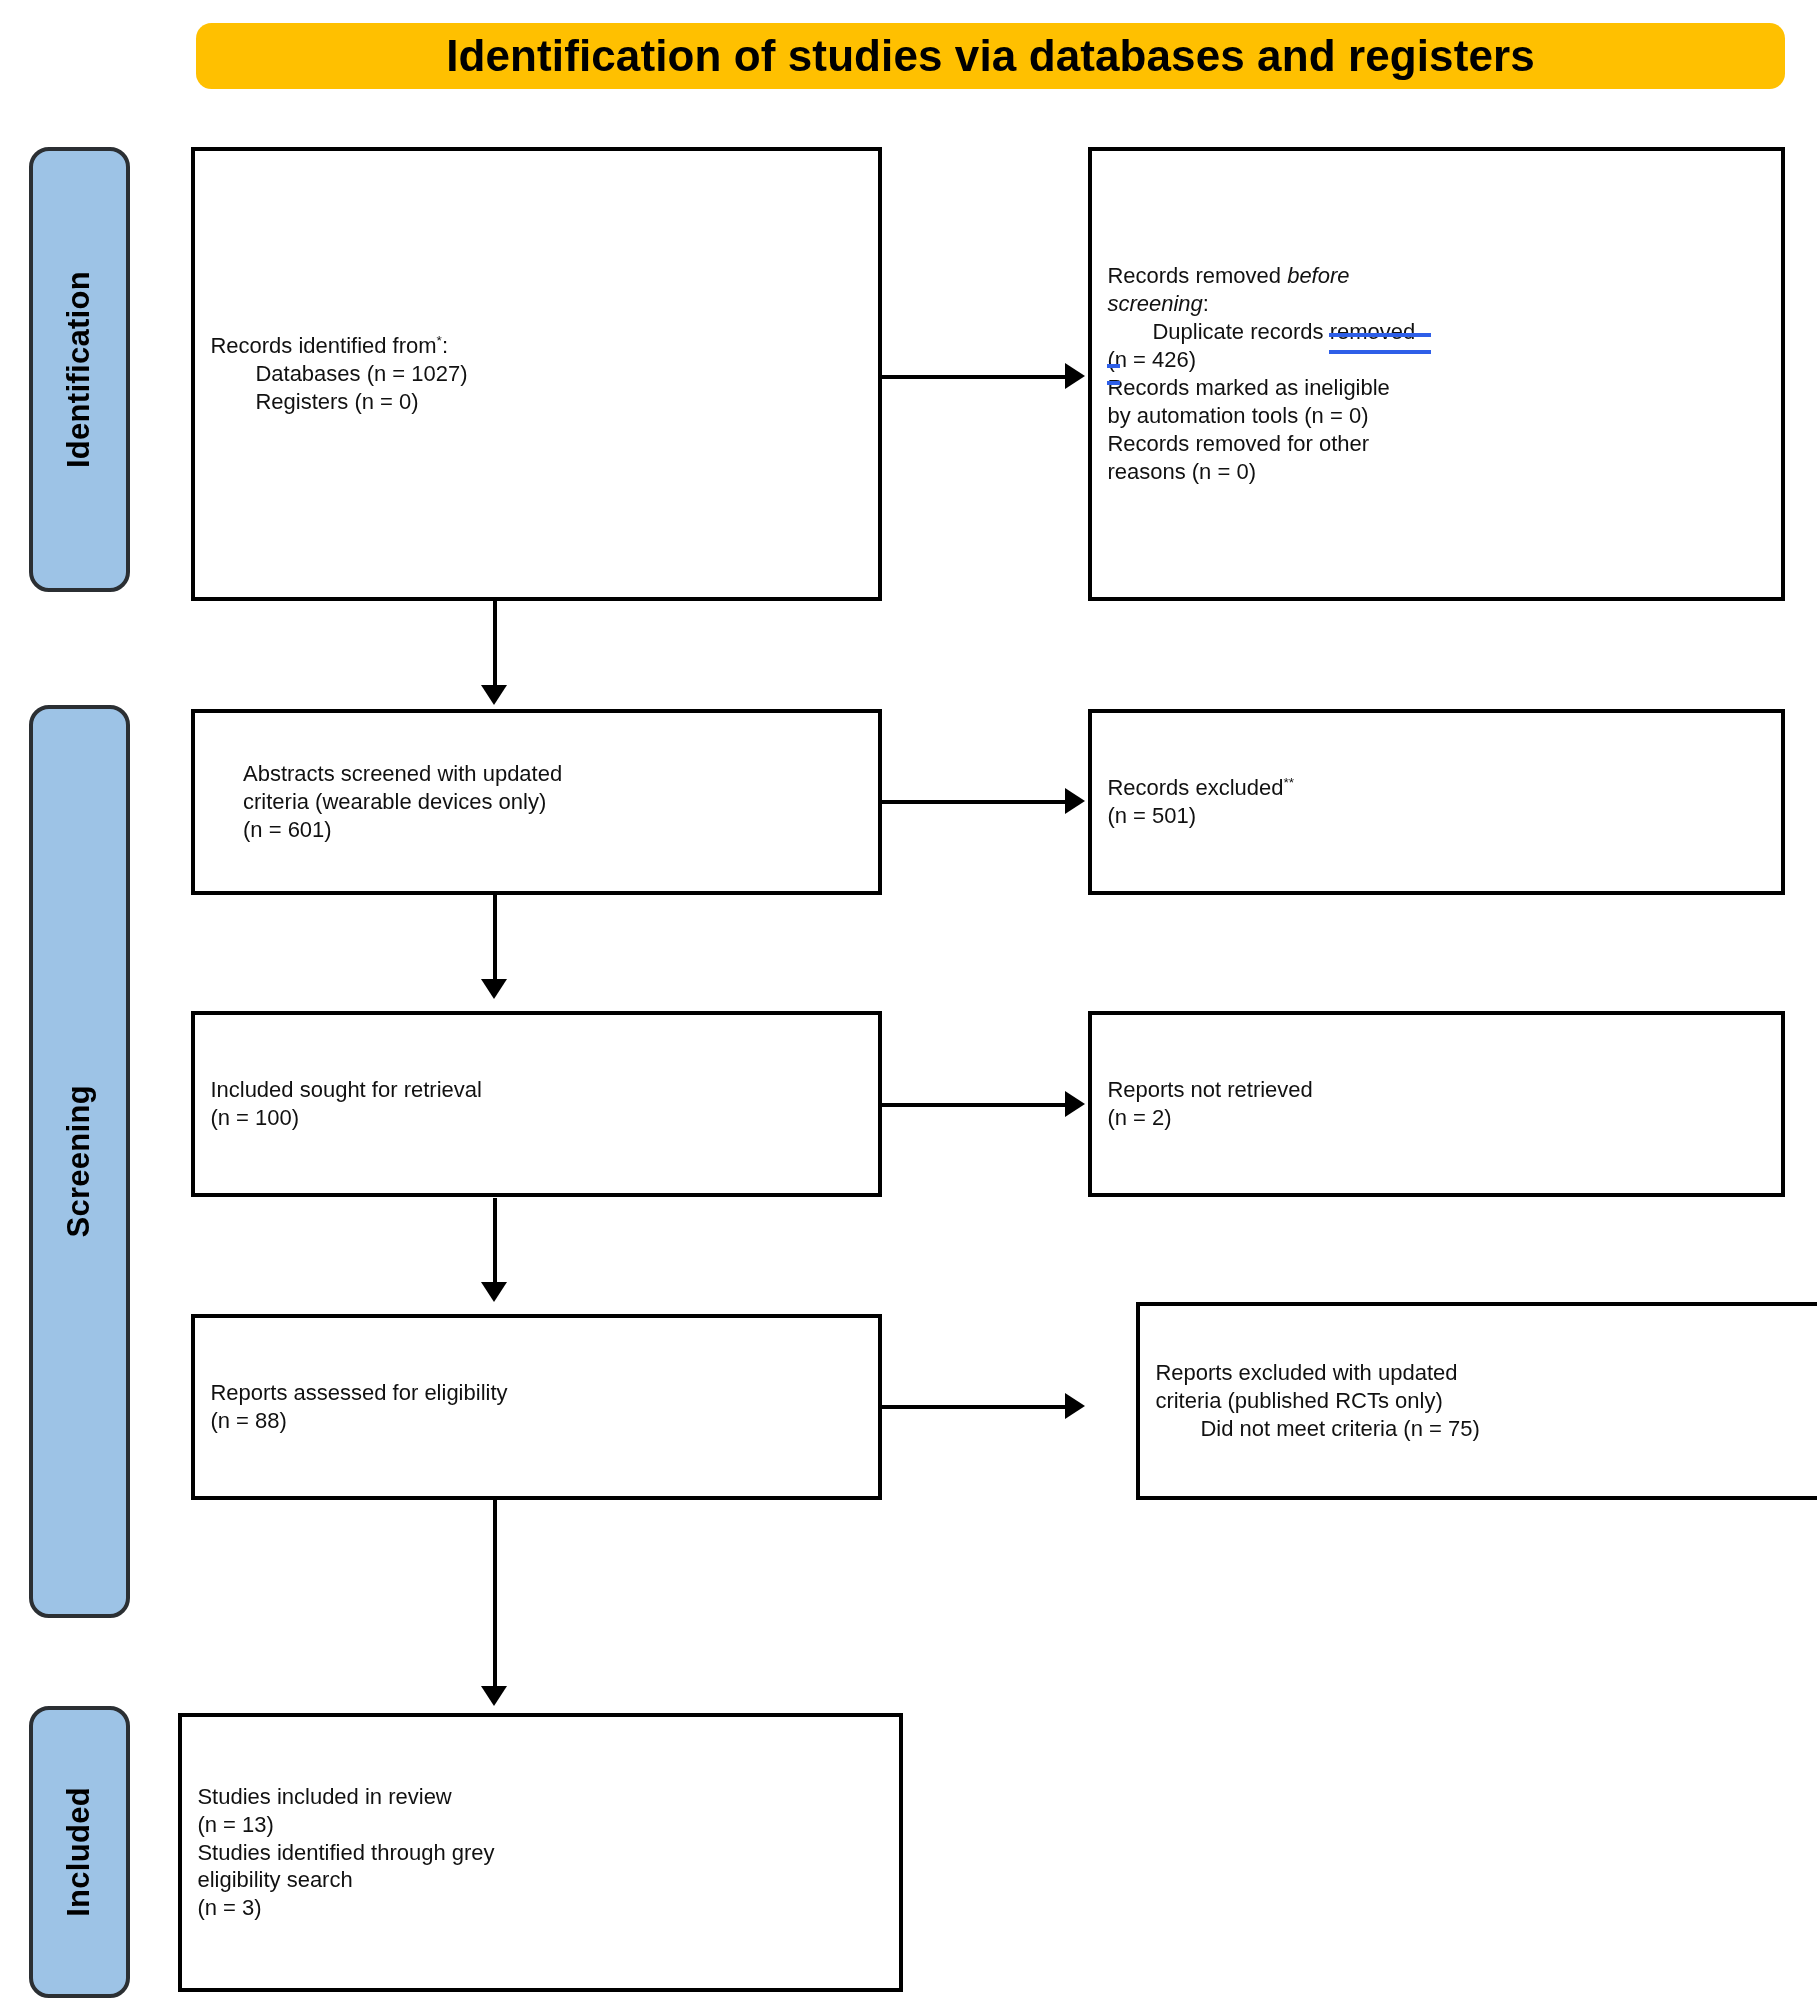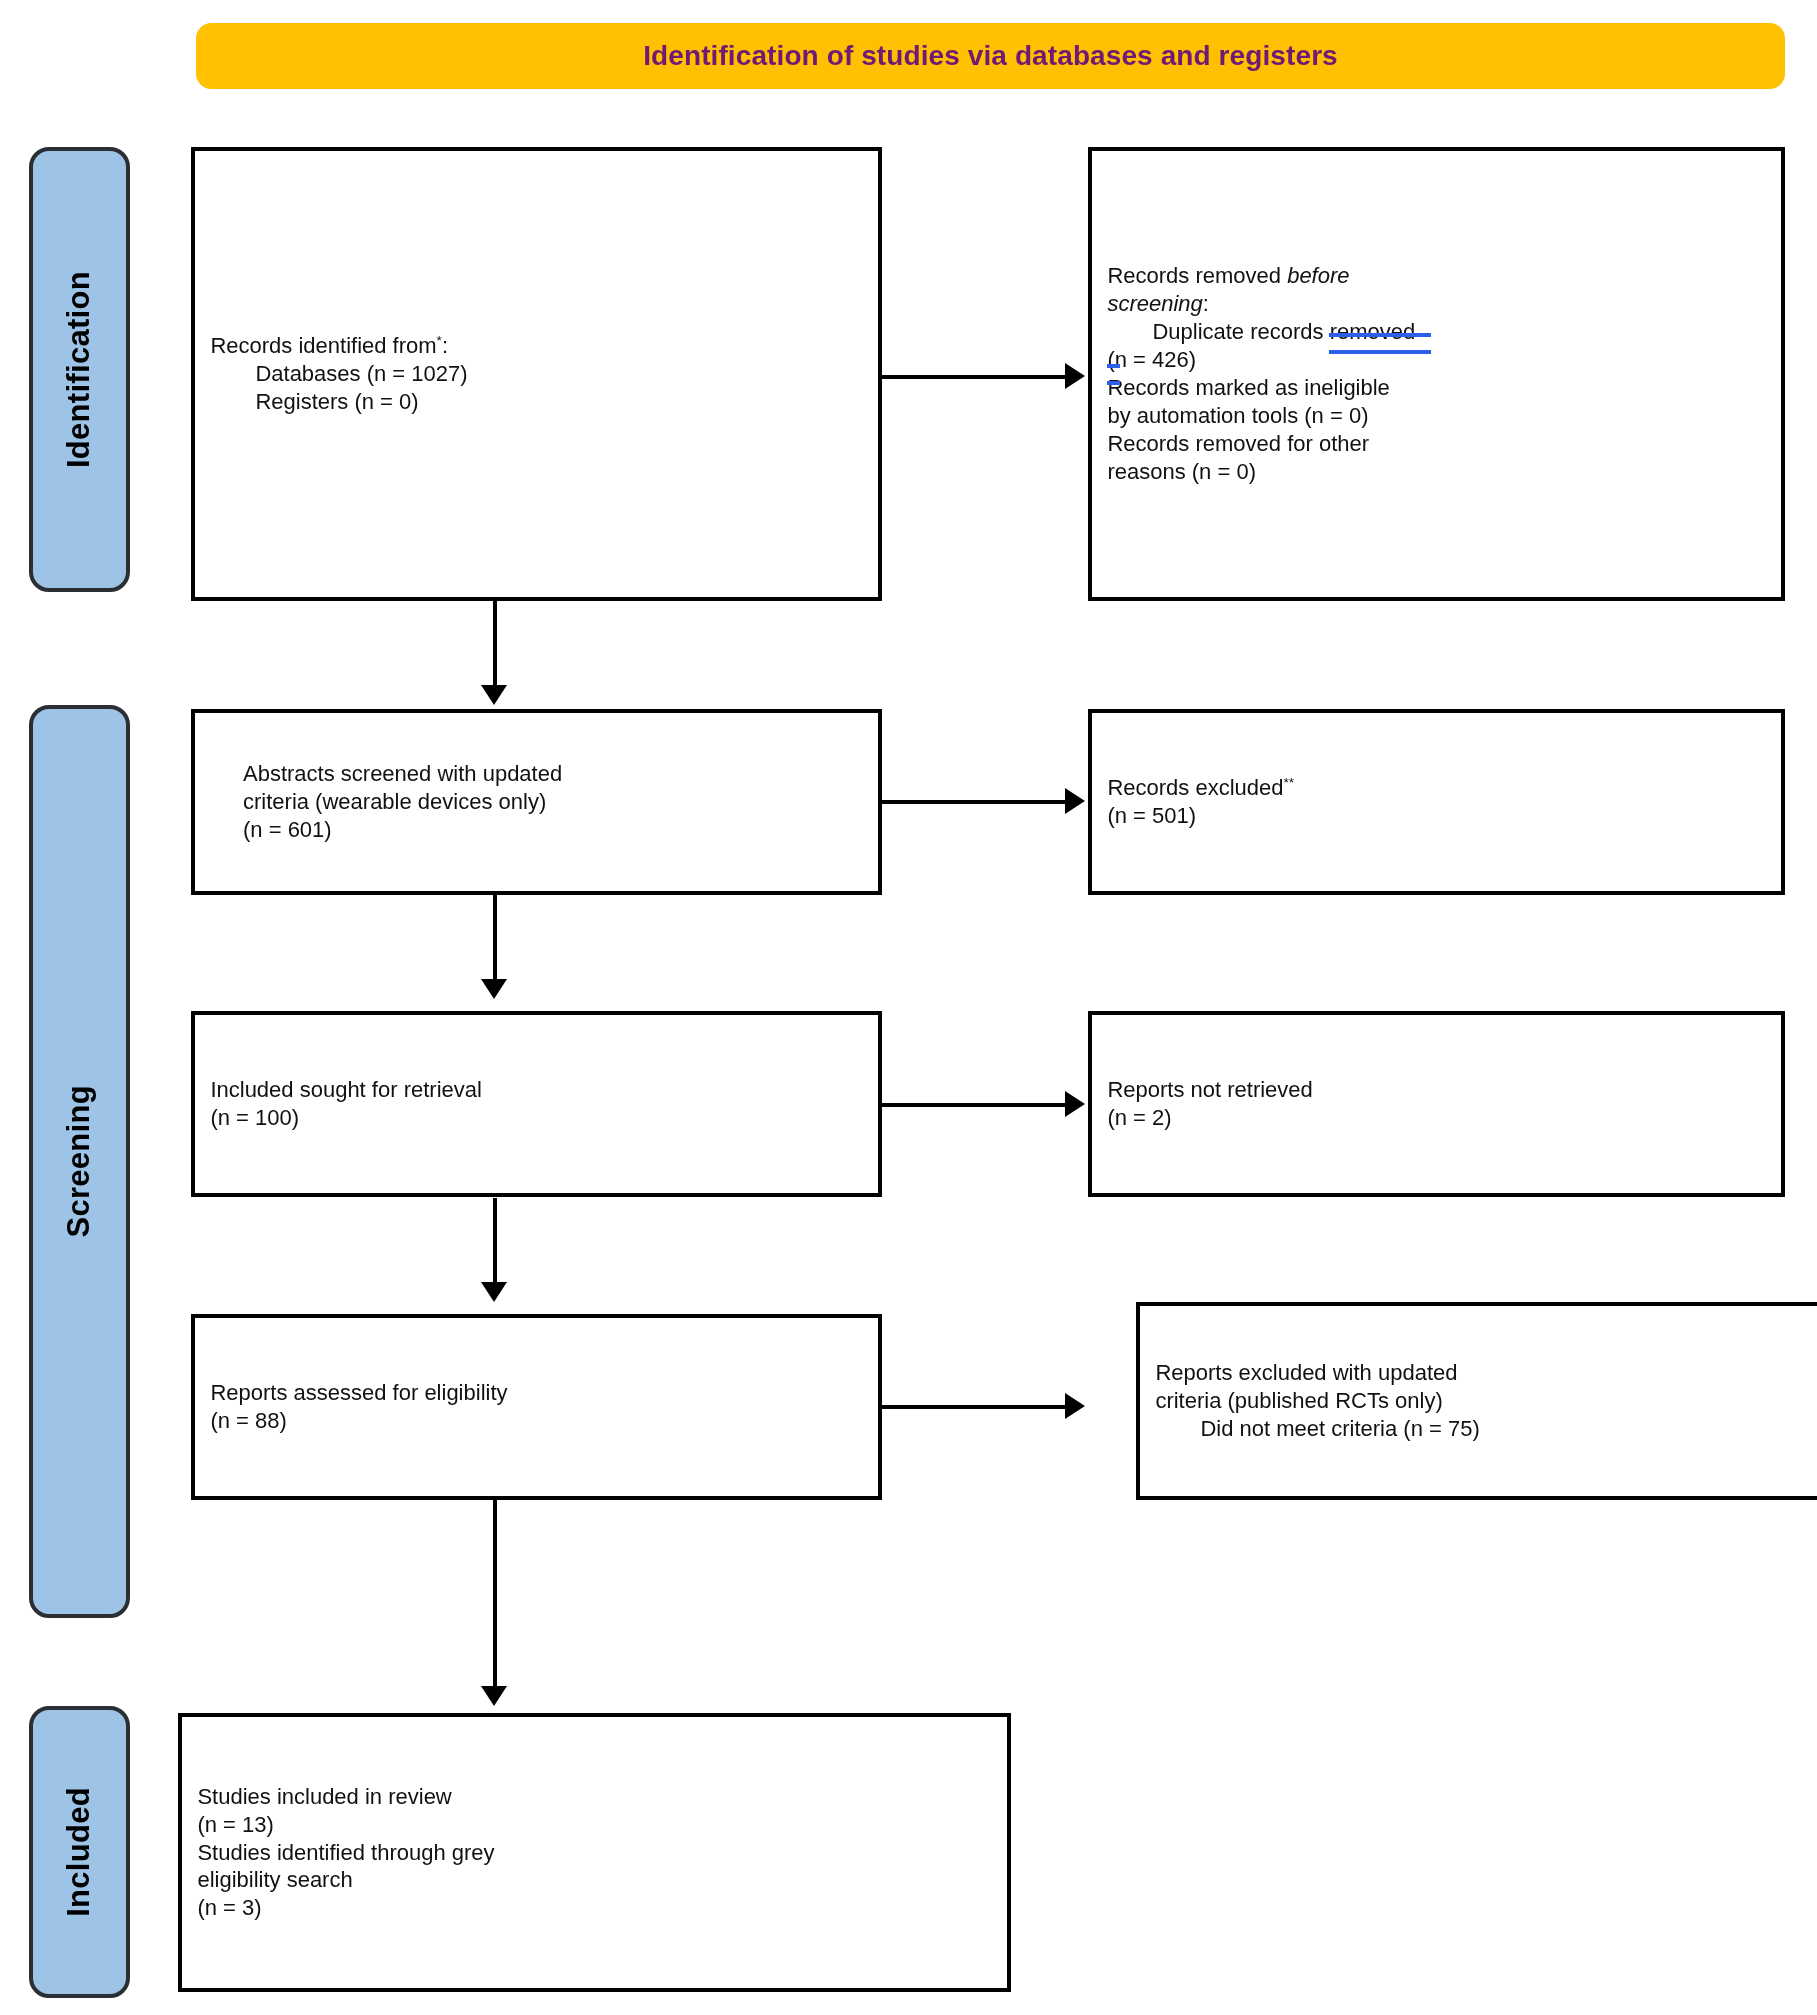--- a/index.html
+++ b/index.html
@@ -23,23 +23,23 @@
     width:1589px;
     height:66px;
     background:#FFC000;
     border-radius:15.4px;
     display:flex;
     align-items:center;
     justify-content:center;
     box-sizing:border-box;
   }
   .banner-title{
-    font-size:28px;
+    font-size:44px;
     font-weight:bold;
-    color:#701a75;
+    color:#000000;
     letter-spacing:0.1px;
     white-space:nowrap;
   }
 
   
   .stage-tab{
     position:absolute;
     background:#9DC3E6;
     border:4.1px solid #2b2f33;
     border-radius:20px;
@@ -251,21 +251,21 @@
     <div class="box-text">
       <span class="ln">Reports excluded with updated</span>
       <span class="ln">criteria (published RCTs only)</span>
       <span class="ln indent">Did not meet criteria (n = 75)</span>
     </div>
   </div>
 
   <div class="arrow-line-v" style="left:493px; top:1500px; height:190px;"></div>
   <div class="arrow-head-d" style="left:481px; top:1686px;"></div>
 
-  <div class="box" style="left:178px; top:1713px; width:833px; height:279px;">
+  <div class="box" style="left:178px; top:1713px; width:725px; height:279px;">
     <div class="box-text">
       <span class="ln">Studies included in review</span>
       <span class="ln">(n = 13)</span>
       <span class="ln">Studies identified through grey</span>
       <span class="ln">eligibility search</span>
       <span class="ln">(n = 3)</span>
     </div>
   </div>
 
 </div>

